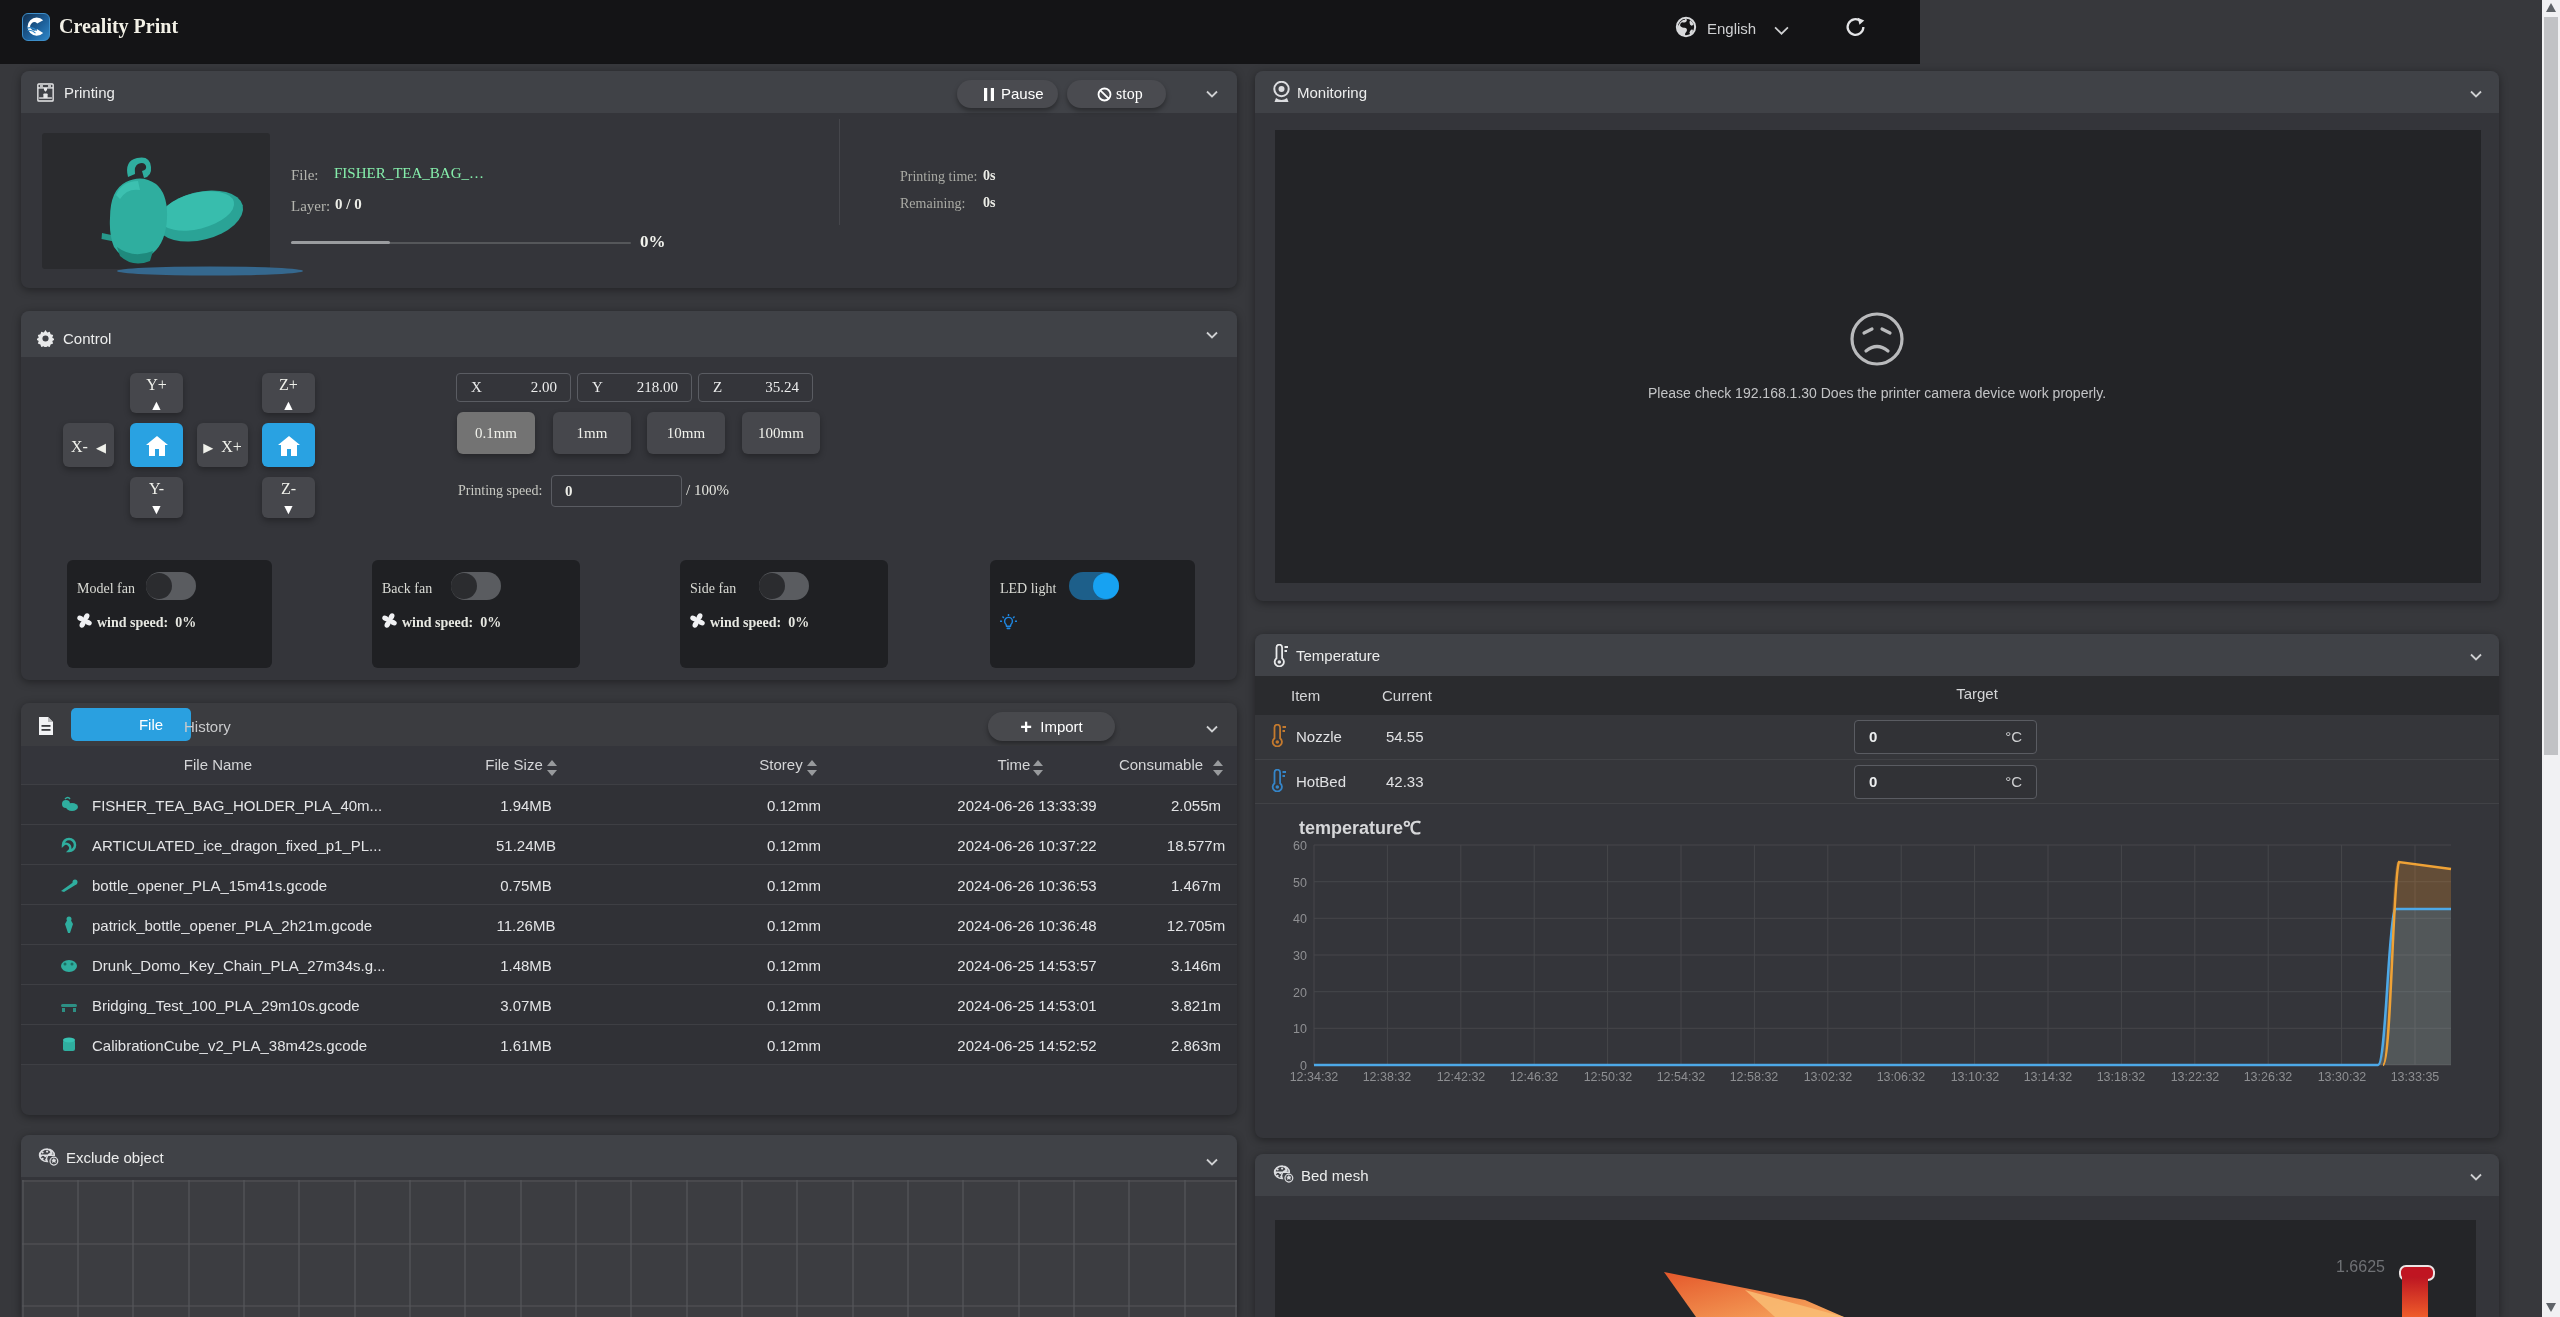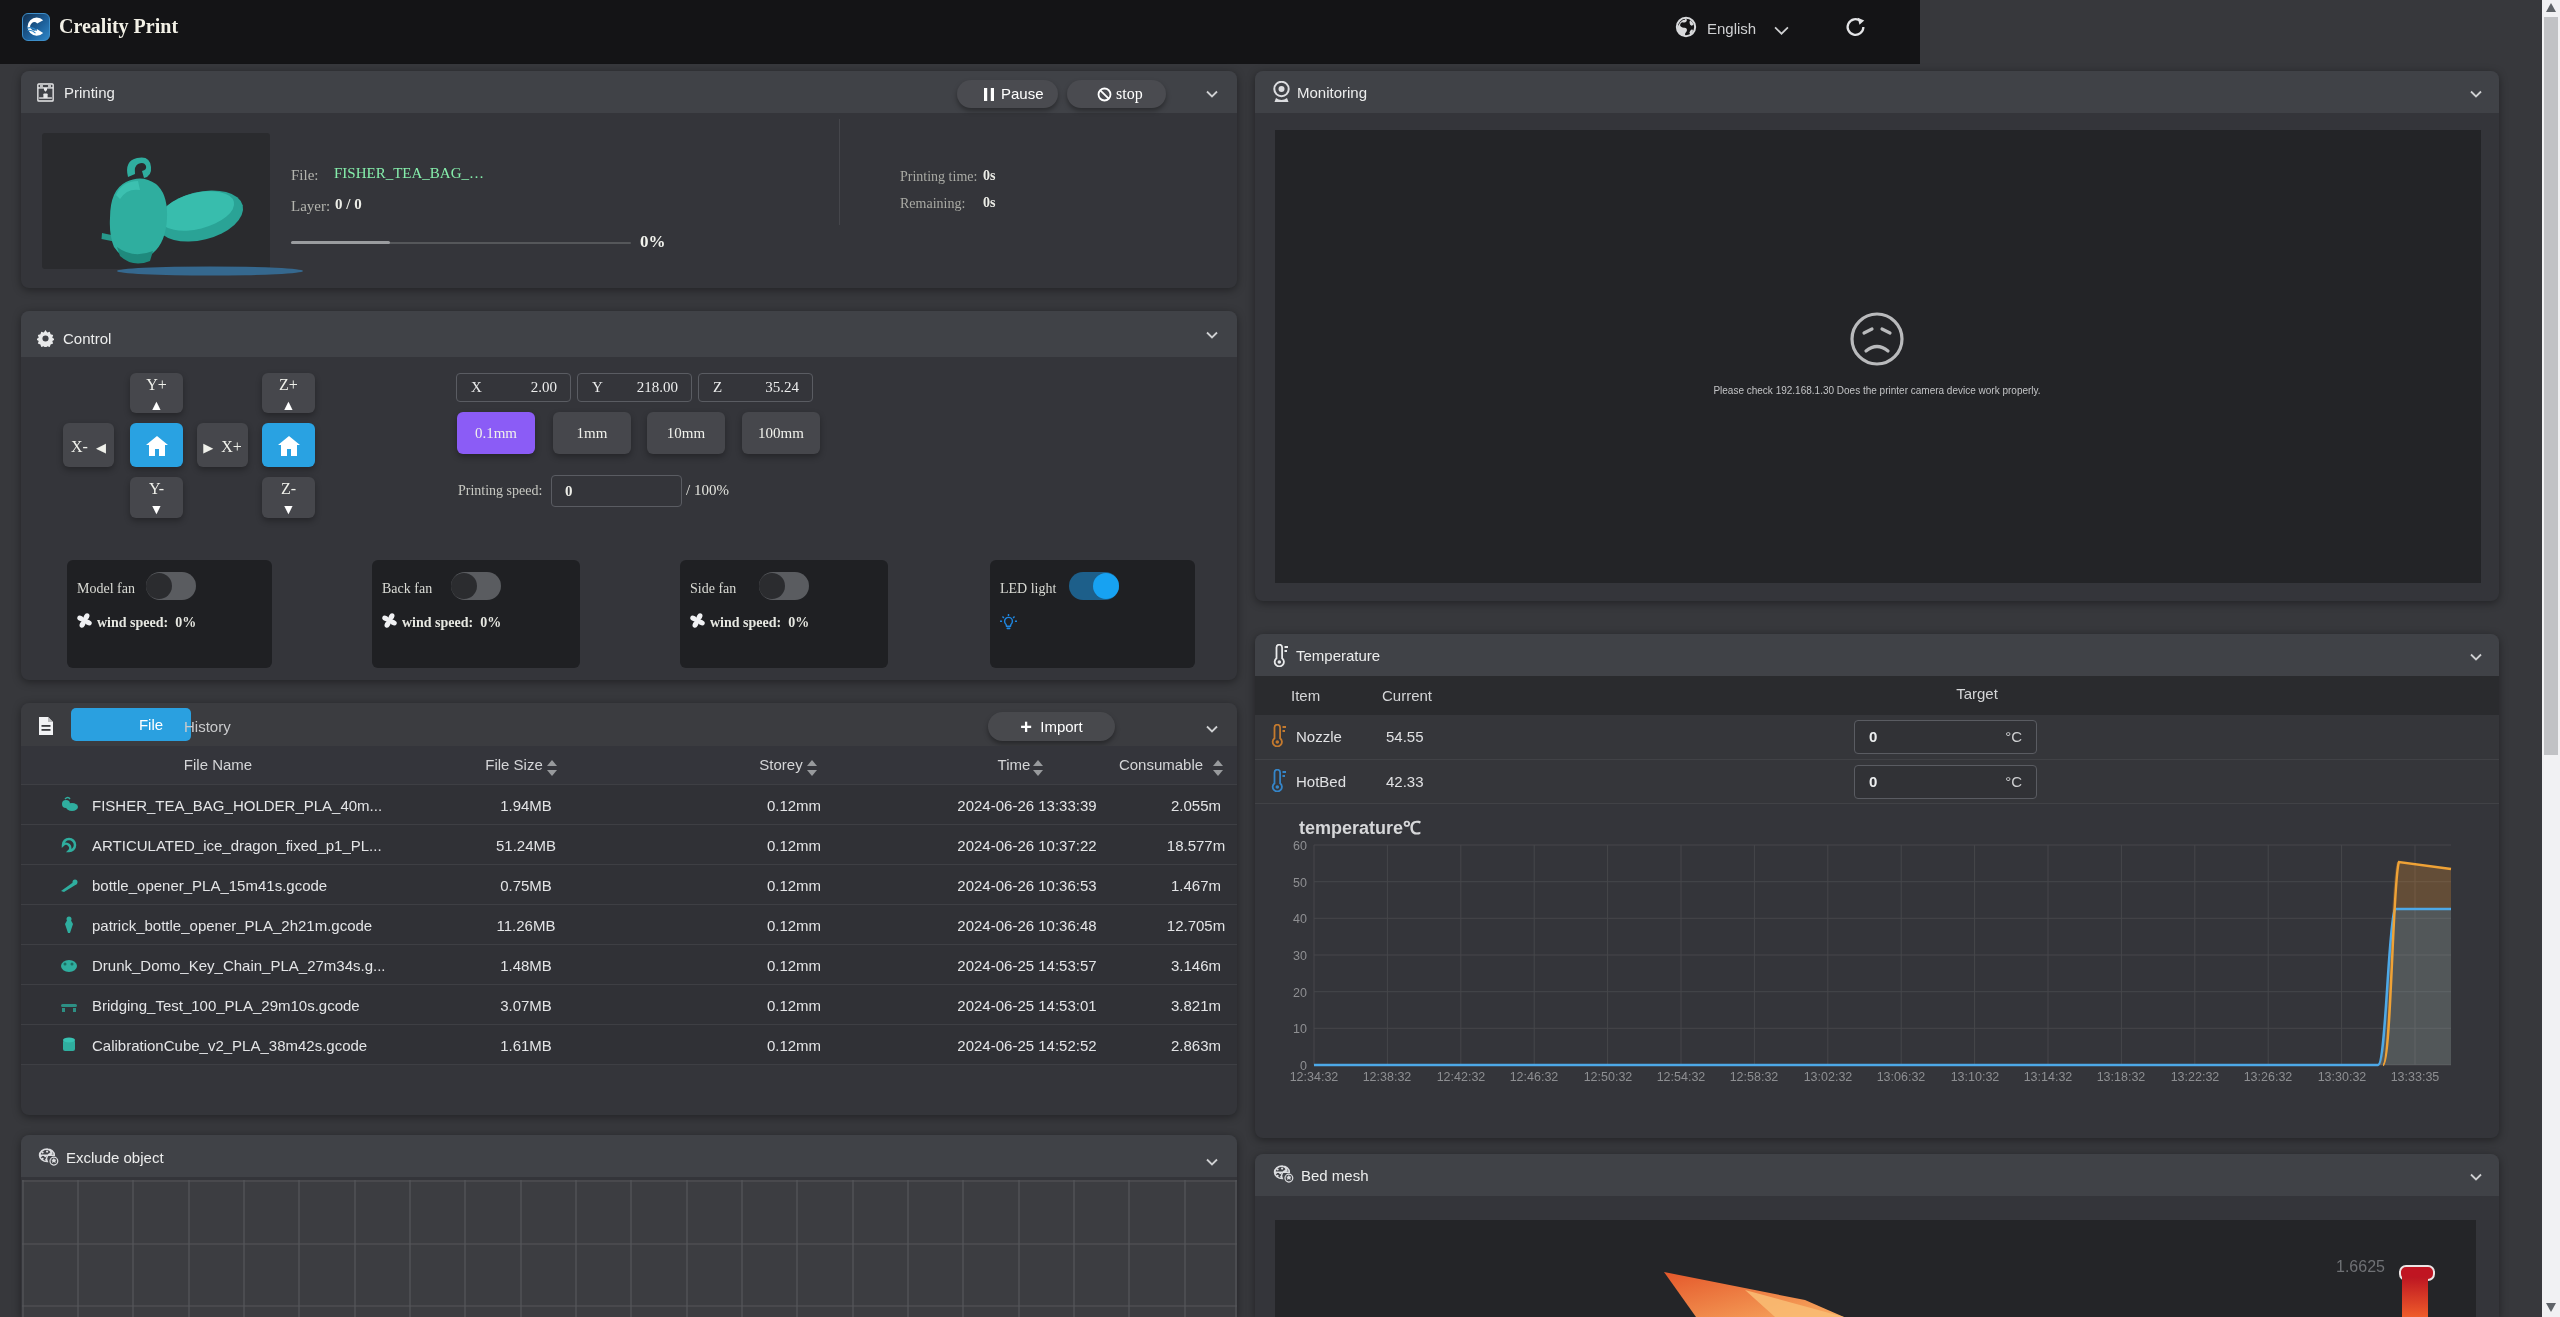--- a/index.html
+++ b/index.html
@@ -158,21 +158,21 @@
       </div>
     <div class="coord serif" style="left:556px;top:62px;">
         <span>Y</span>
         <b>218.00</b>
       </div>
     <div class="coord serif" style="left:677px;top:62px;">
         <span>Z</span>
         <b>35.24</b>
       </div>
 
-    <div class="stepb serif" style="left:436px;top:101px;background:#8b5cf6;box-shadow:0 3px 6px rgba(0,0,0,.3);">0.1mm</div>
+    <div class="stepb serif" style="left:436px;top:101px;background:#737373;box-shadow:0 3px 6px rgba(0,0,0,.3);">0.1mm</div>
     <div class="stepb serif" style="left:532px;top:101px;">1mm</div>
     <div class="stepb serif" style="left:626px;top:101px;">10mm</div>
     <div class="stepb serif" style="left:721px;top:101px;">100mm</div>
 
     <div class="abs serif" style="left:437px;top:172px;font-size:14px;color:#c8c9c3;">Printing speed:</div>
     <div class="abs serif" style="left:530px;top:164px;width:116px;height:30px;border:1px solid #5a5c62;border-radius:4px;font-size:15px;font-weight:bold;color:#ecede7;line-height:30px;padding-left:13px;">0</div>
     <div class="abs serif" style="left:665px;top:171px;font-size:15px;color:#e3e4de;">/ 100%</div>
 
     <div class="fcard" style="left:46px;top:249px;width:205px;">
       <div class="abs serif" style="left:10px;top:21px;font-size:14px;color:#dadbd5;">Model fan</div>
@@ -407,21 +407,21 @@
     <div class="ptitle" style="left:42px;">Monitoring</div>
     <svg class="chev" style="left:1213px;top:15px" viewBox="0 0 16 16">
         <path d="M3 5.5 l5 5 5-5" stroke="#cfd0d2" stroke-width="1.8" fill="none"></path>
       </svg>
     <div class="abs" style="left:20px;top:59px;width:1206px;height:453px;background:#232427;"></div>
     <svg class="abs" style="left:594px;top:240px" width="56" height="56" viewBox="0 0 56 56">
       <circle cx="28" cy="28" r="25" fill="none" stroke="#b9babc" stroke-width="3.2"></circle>
       <path d="M15 22 l8 -4 M41 22 l-8 -4" stroke="#b9babc" stroke-width="3.2" fill="none" stroke-linecap="round"></path>
       <path d="M17 40 q11 -9 22 0" stroke="#b9babc" stroke-width="3.2" fill="none" stroke-linecap="round"></path>
     </svg>
-    <div class="abs" style="left:0;top:314px;width:1244px;text-align:center;font-size:10px;color:#c3c4c6;">Please check 192.168.1.30 Does the printer camera device work properly.</div>
+    <div class="abs" style="left:0;top:314px;width:1244px;text-align:center;font-size:14px;color:#c3c4c6;">Please check 192.168.1.30 Does the printer camera device work properly.</div>
   </div>
 
   <div class="panel" id="p-temp" style="left:1255px;top:634px;width:1244px;height:504px;">
     <div class="phead"></div>
     <svg class="abs" style="left:18px;top:10px" width="15" height="23" viewBox="0 0 15 23">
         <use href="#thermo" stroke="#e8e9ea"></use>
       </svg>
     <div class="ptitle" style="left:41px;">Temperature</div>
     <svg class="chev" style="left:1213px;top:15px" viewBox="0 0 16 16">
         <path d="M3 5.5 l5 5 5-5" stroke="#cfd0d2" stroke-width="1.8" fill="none"></path>

